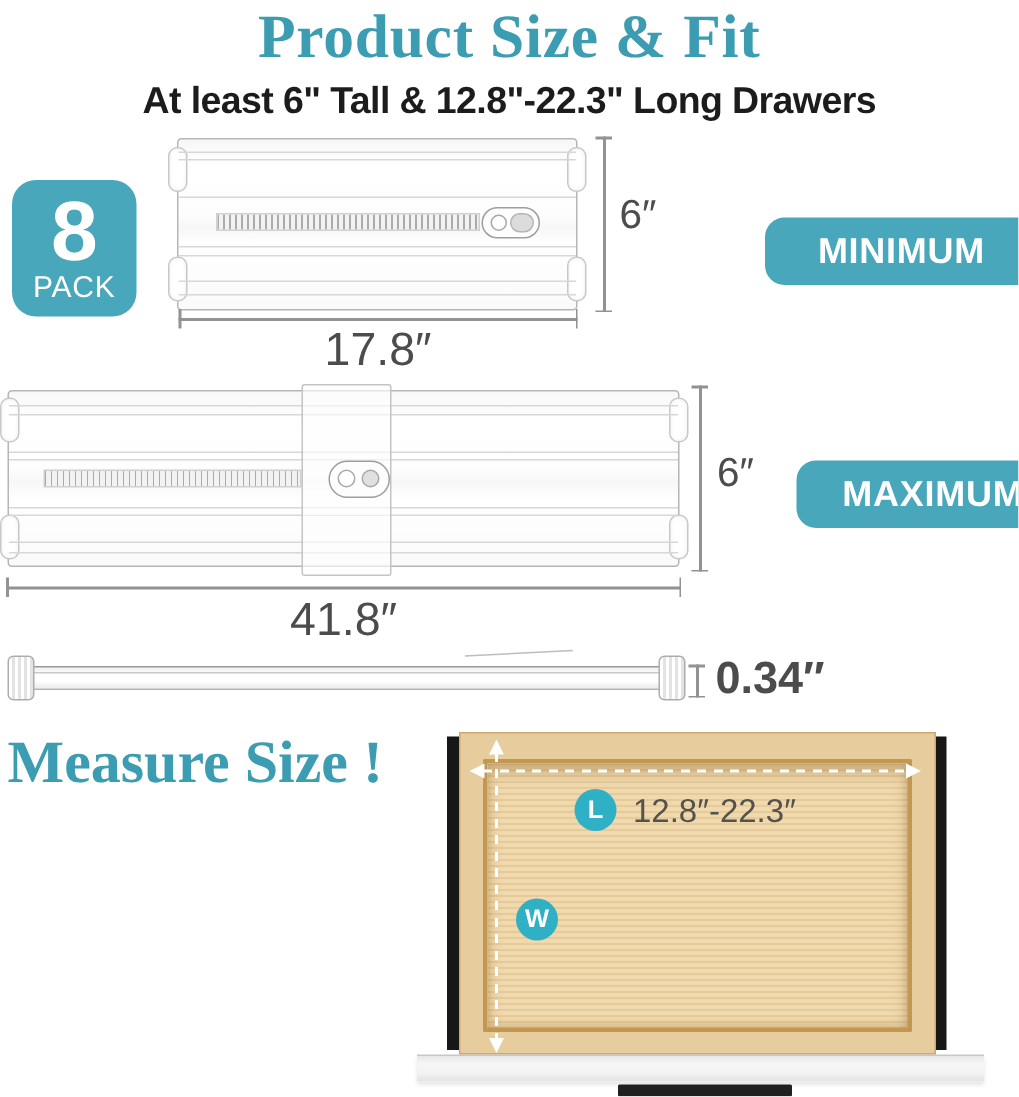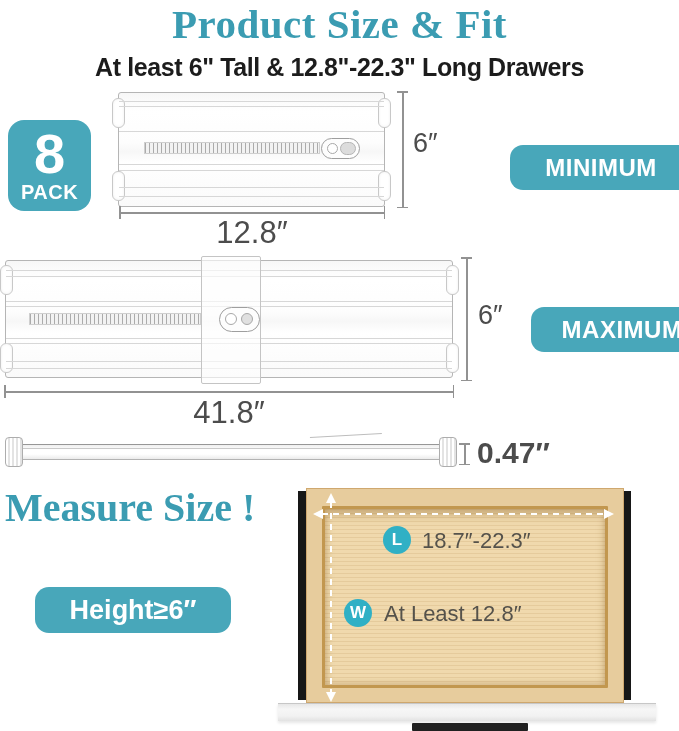--- a/index.html
+++ b/index.html
@@ -17,21 +17,21 @@
   .subtitle {
     position:absolute; top:53px; left:0; width:100%; text-align:center;
     font-size:25px; font-weight:600; color:#1c1c1c; letter-spacing:-0.4px;
   }
   
   .pack-badge {
     position:absolute; left:8px; top:120px; width:83px; height:91px;
     background:#48a7ba; border-radius:16px; color:#fff; text-align:center;
   }
   .pack-number { font-size:56px; font-weight:700; line-height:58px; margin-top:5px; }
-  .pack-label  { font-size:20px; font-weight:700; letter-spacing:0.5px; margin-top:-2px; }
+  .pack-label  { font-size:20px; font-weight:400; letter-spacing:0.5px; margin-top:-2px; }
   .size-badge {
     position:absolute; width:182px; height:45px; background:#48a7ba; border-radius:13px;
     display:flex; align-items:center; justify-content:center;
     color:#fff; font-size:24px; font-weight:700; letter-spacing:0.5px;
   }
   .badge-min { left:510px; top:145px; }
   .badge-max { left:531px; top:307px; }
   .height-badge {
     position:absolute; left:35px; top:587px; width:196px; height:46px;
     background:#48a7ba; border-radius:14px; display:flex; align-items:center; justify-content:center;
@@ -169,21 +169,21 @@
     <div class="cap-top"></div>
     <div class="cap-bottom"></div>
   </div>
   <div class="dim-label lbl-h" style="left:413px;top:128px">6″</div>
 
   <div class="dim" style="left:119px;top:206px;width:266px;height:13px">
     <div class="hbar"></div>
     <div class="tick-l"></div>
     <div class="tick-r"></div>
   </div>
-  <div class="dim-label lbl-w" style="left:119px;top:215px;width:266px">12.8″</div>
+  <div class="dim-label lbl-w" style="left:119px;top:215px;width:266px">17.8″</div>
 
   <div class="size-badge badge-min">
     <span>MINIMUM</span>
   </div>
 
   <div class="divider divider-max">
     <div class="bumper" style="left:-6px;top:4px"></div>
     <div class="bumper" style="left:-6px;bottom:4px"></div>
     <div class="bumper" style="right:-7px;top:4px"></div>
     <div class="bumper" style="right:-7px;bottom:4px"></div>
@@ -228,43 +228,39 @@
     <div class="side-cap" style="left:0"></div>
     <div class="side-cap" style="right:0"></div>
     <div class="side-clip"></div>
   </div>
 
   <div class="dim" style="left:459px;top:443px;width:11px;height:22px">
     <div class="vline"></div>
     <div class="cap-top"></div>
     <div class="cap-bottom"></div>
   </div>
-  <div class="dim-label lbl-thick" style="left:477px;top:436px">0.47″</div>
+  <div class="dim-label lbl-thick" style="left:477px;top:436px">0.34″</div>
 
   <div class="measure-heading">Measure Size !</div>
-  <div class="height-badge">
-    <span>Height≥6″</span>
-  </div>
 
   <div class="drawer">
     <div class="rail rail-left"></div>
     <div class="rail rail-right"></div>
     <div class="wood">
       <div class="floor"></div>
     </div>
     <div class="arrow-h">
       <div class="ah ah-left"></div>
       <div class="ah ah-right"></div>
     </div>
     <div class="arrow-v">
       <div class="ah ah-up"></div>
       <div class="ah ah-down"></div>
     </div>
     <div class="marker-circle" style="left:85px;top:40px">L</div>
-    <div class="marker-text" style="left:124px;top:42px">18.7″-22.3″</div>
+    <div class="marker-text" style="left:124px;top:42px">12.8″-22.3″</div>
     <div class="marker-circle" style="left:46px;top:113px">W</div>
-    <div class="marker-text" style="left:86px;top:115px">At Least 12.8″</div>
   </div>
 
   <div class="shelf"></div>
   <div class="handle"></div>
 
 </div>
 
 </body></html>

